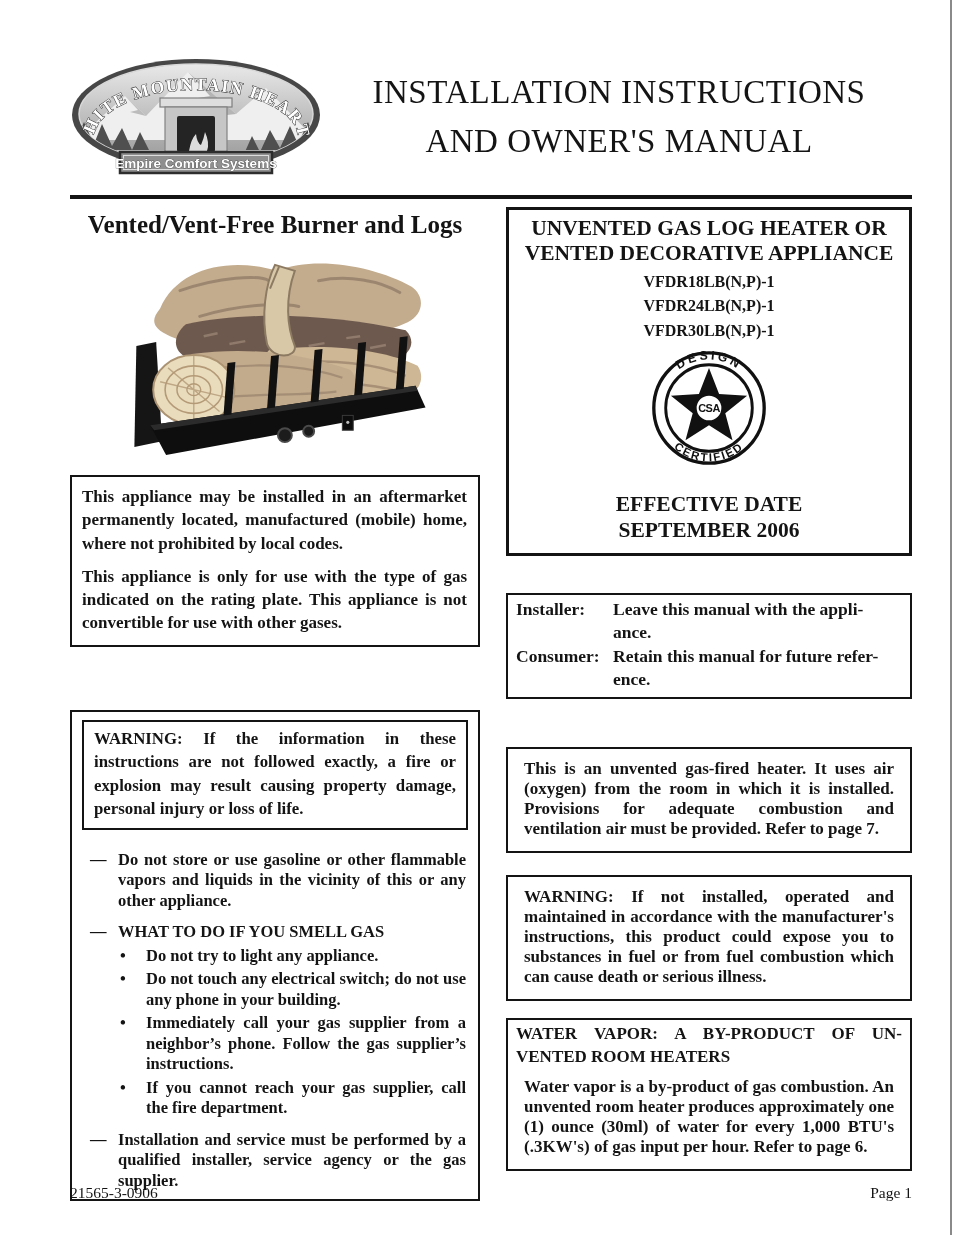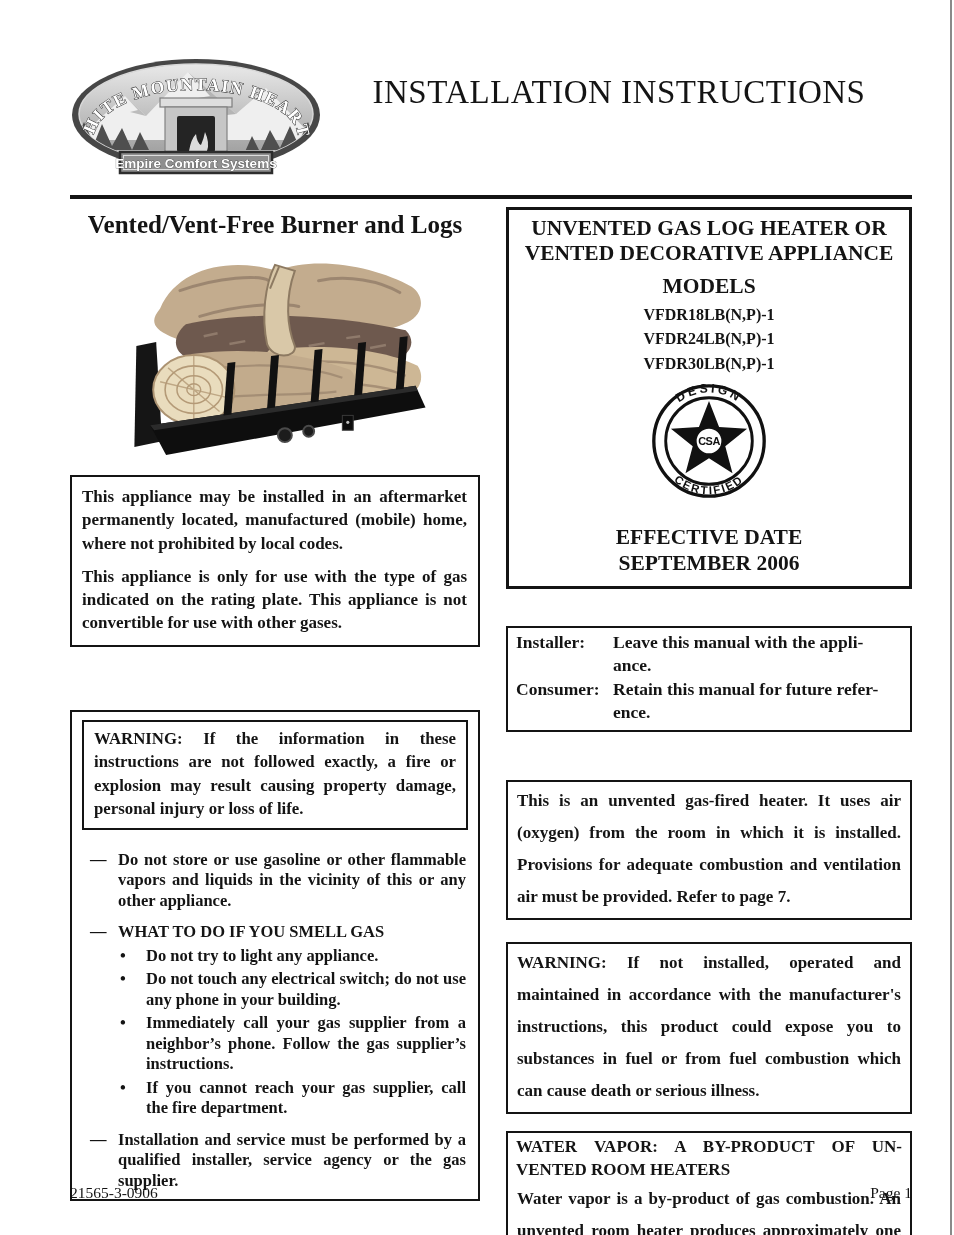--- a/index.html
+++ b/index.html
@@ -39,21 +39,21 @@
   .models-label{font-size:21.5px;line-height:25px;font-weight:bold;margin-top:8px;}
   .model-line{font-size:16px;line-height:24.3px;font-weight:bold;margin-top:0;}
   .models-list{margin-top:4px;}
   .csa-wrap{margin:6px auto 2px auto;width:122px;}
   .effective{font-size:21.5px;line-height:26px;font-weight:bold;margin-top:20px;}
   .manual-box{border:2.5px solid #141414;margin-top:37px;padding:3px 8px 5px 8px;}
   .manual-row{display:grid;grid-template-columns:97px 1fr;}
   .manual-label{font-size:17.5px;line-height:23.5px;font-weight:bold;}
   .manual-text{font-size:17.5px;line-height:23.5px;font-weight:bold;white-space:pre-line;}
   .para-box{border:2.5px solid #141414;margin-top:48px;padding:2px 8px 4px 8px;}
-  .para-box .body, .para-text{font-size:17px;line-height:32px;font-weight:bold;text-align:justify;margin:1px;}
+  .para-box .body, .para-text{font-size:17px;line-height:20px;font-weight:bold;text-align:justify;margin:8px;}
   .warn2-box{margin-top:22px;}
   .water-box{margin-top:17px;}
   .water-h1{font-size:17px;line-height:23.5px;font-weight:bold;text-align:justify;text-align-last:justify;}
   .water-h2{font-size:17px;line-height:23.5px;font-weight:bold;}
   
   .footer{position:absolute;left:70px;right:42px;top:1184px;display:flex;justify-content:space-between;
     font-size:15.5px;font-weight:normal;gap:16px;}
 </style>
 </head>
 <body>
@@ -93,20 +93,21 @@
         </text>
         <g>
           <rect x="50" y="94" width="152" height="21" fill="#8f8f8f" stroke="#2d2d2d" stroke-width="2.5"></rect>
           <rect x="53.5" y="97.5" width="145" height="14" fill="none" stroke="#dddddd" stroke-width="1"></rect>
           <text x="126" y="109.5" text-anchor="middle" font-family="Liberation Sans, sans-serif" font-size="13.5" font-weight="bold" fill="#ffffff" stroke="#3c3c3c" stroke-width="0.6" paint-order="stroke">Empire Comfort Systems</text>
         </g>
       </svg>
     </div>
     <div class="title-block">
       <div class="main-title">INSTALLATION INSTRUCTIONS</div>
+      <div class="main-title">AND OWNER'S MANUAL</div>
     </div>
   </div>
 
   <div class="rule"></div>
 
   <div class="content">
 
     <div class="col-left">
       <div class="left-heading">Vented/Vent-Free Burner and Logs</div>
 
@@ -183,21 +184,20 @@
           <span class="li-text">Installation and service must be performed by a qualified installer, service agency or the gas supplier.</span>
         </div>
       </div>
     </div>
 
     <div class="col-right">
 
       <div class="models-box">
         <div class="r-title">UNVENTED GAS LOG HEATER OR</div>
         <div class="r-title">VENTED DECORATIVE APPLIANCE</div>
-        <div class="models-label">MODELS</div>
         <div class="models-list">
           <div class="model-line">VFDR18LB(N,P)-1</div>
           <div class="model-line">VFDR24LB(N,P)-1</div>
           <div class="model-line">VFDR30LB(N,P)-1</div>
         </div>
 
         <div class="csa-wrap">
           <svg width="122" height="118" viewBox="0 0 124 124">
             <defs>
               <path id="csaTop" d="M 11,62 A 51,51 0 0 1 113,62" fill="none"></path>

